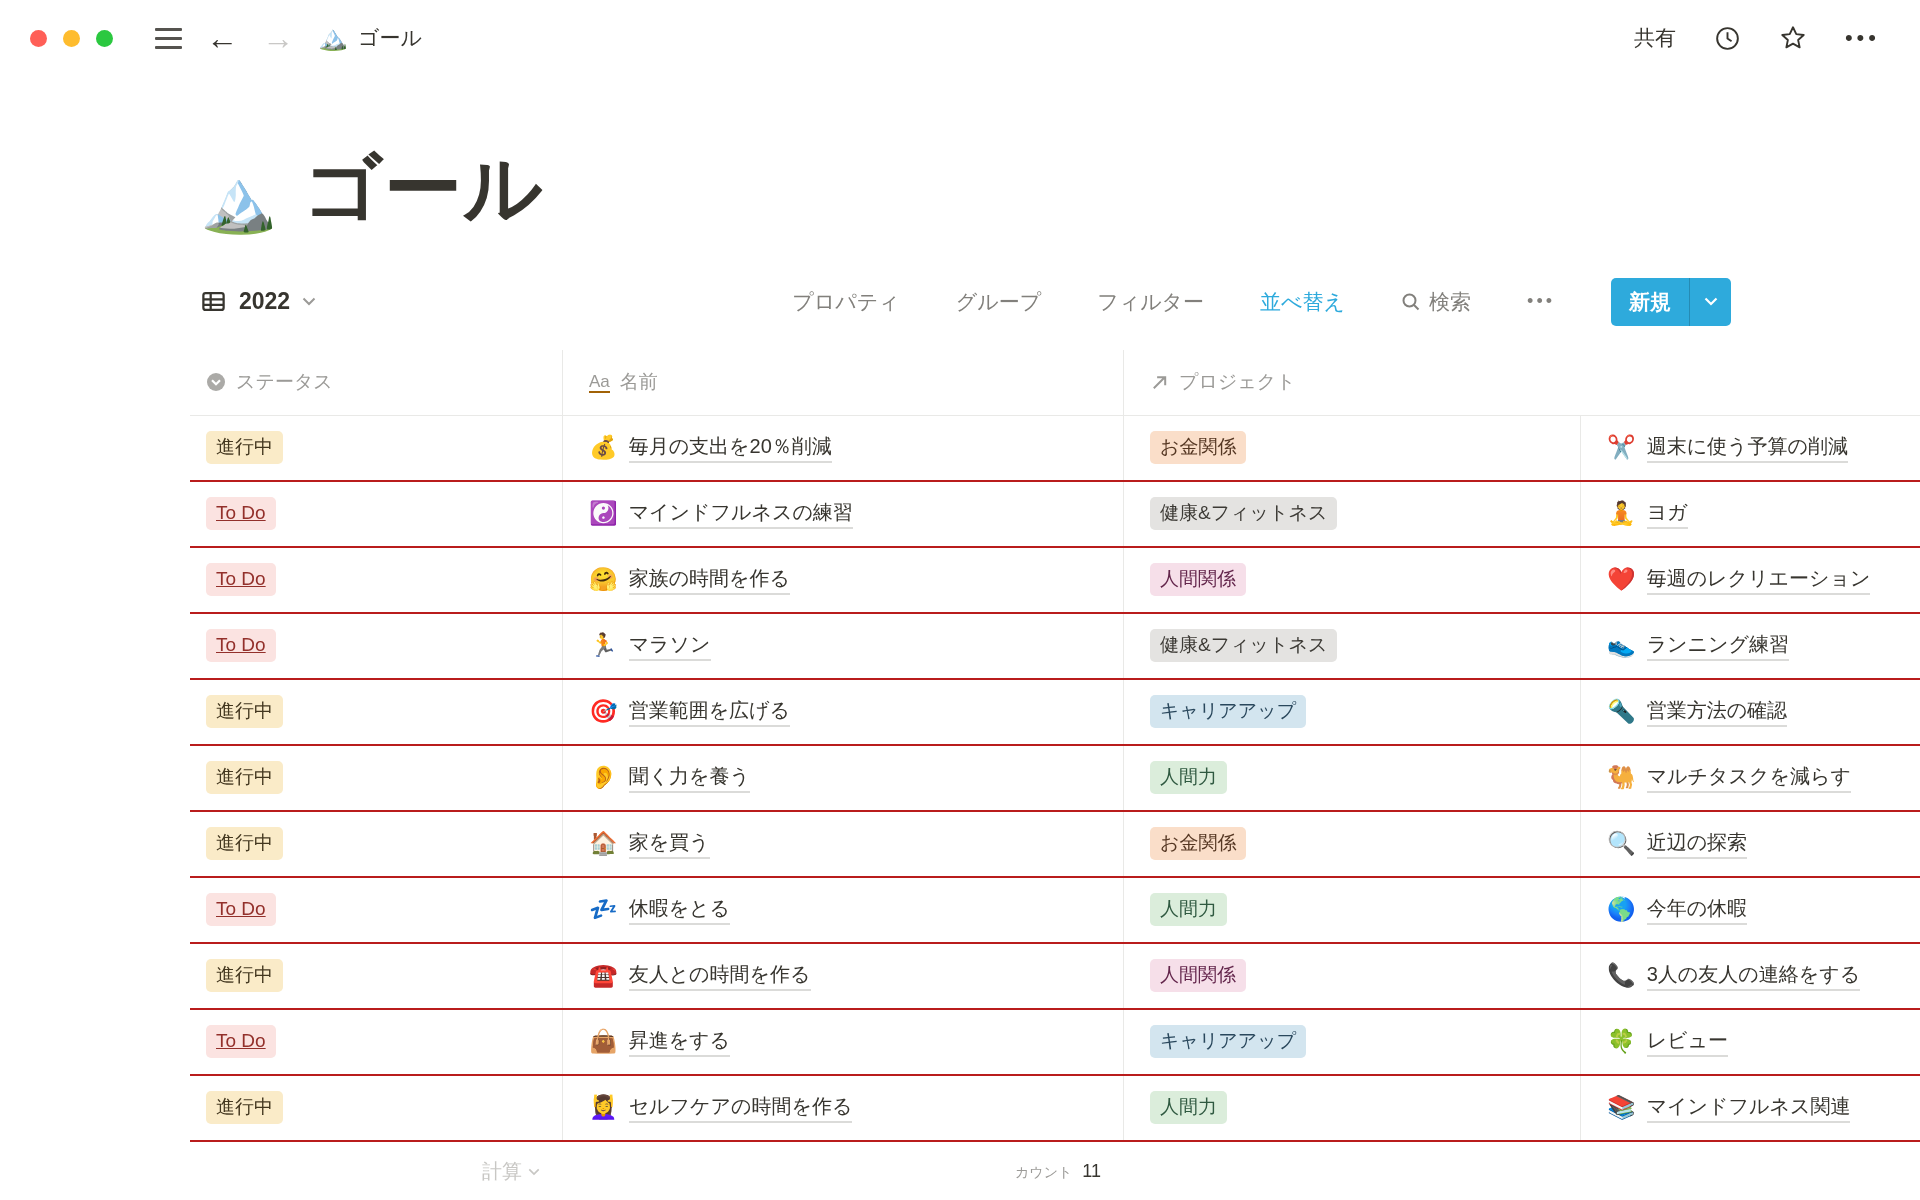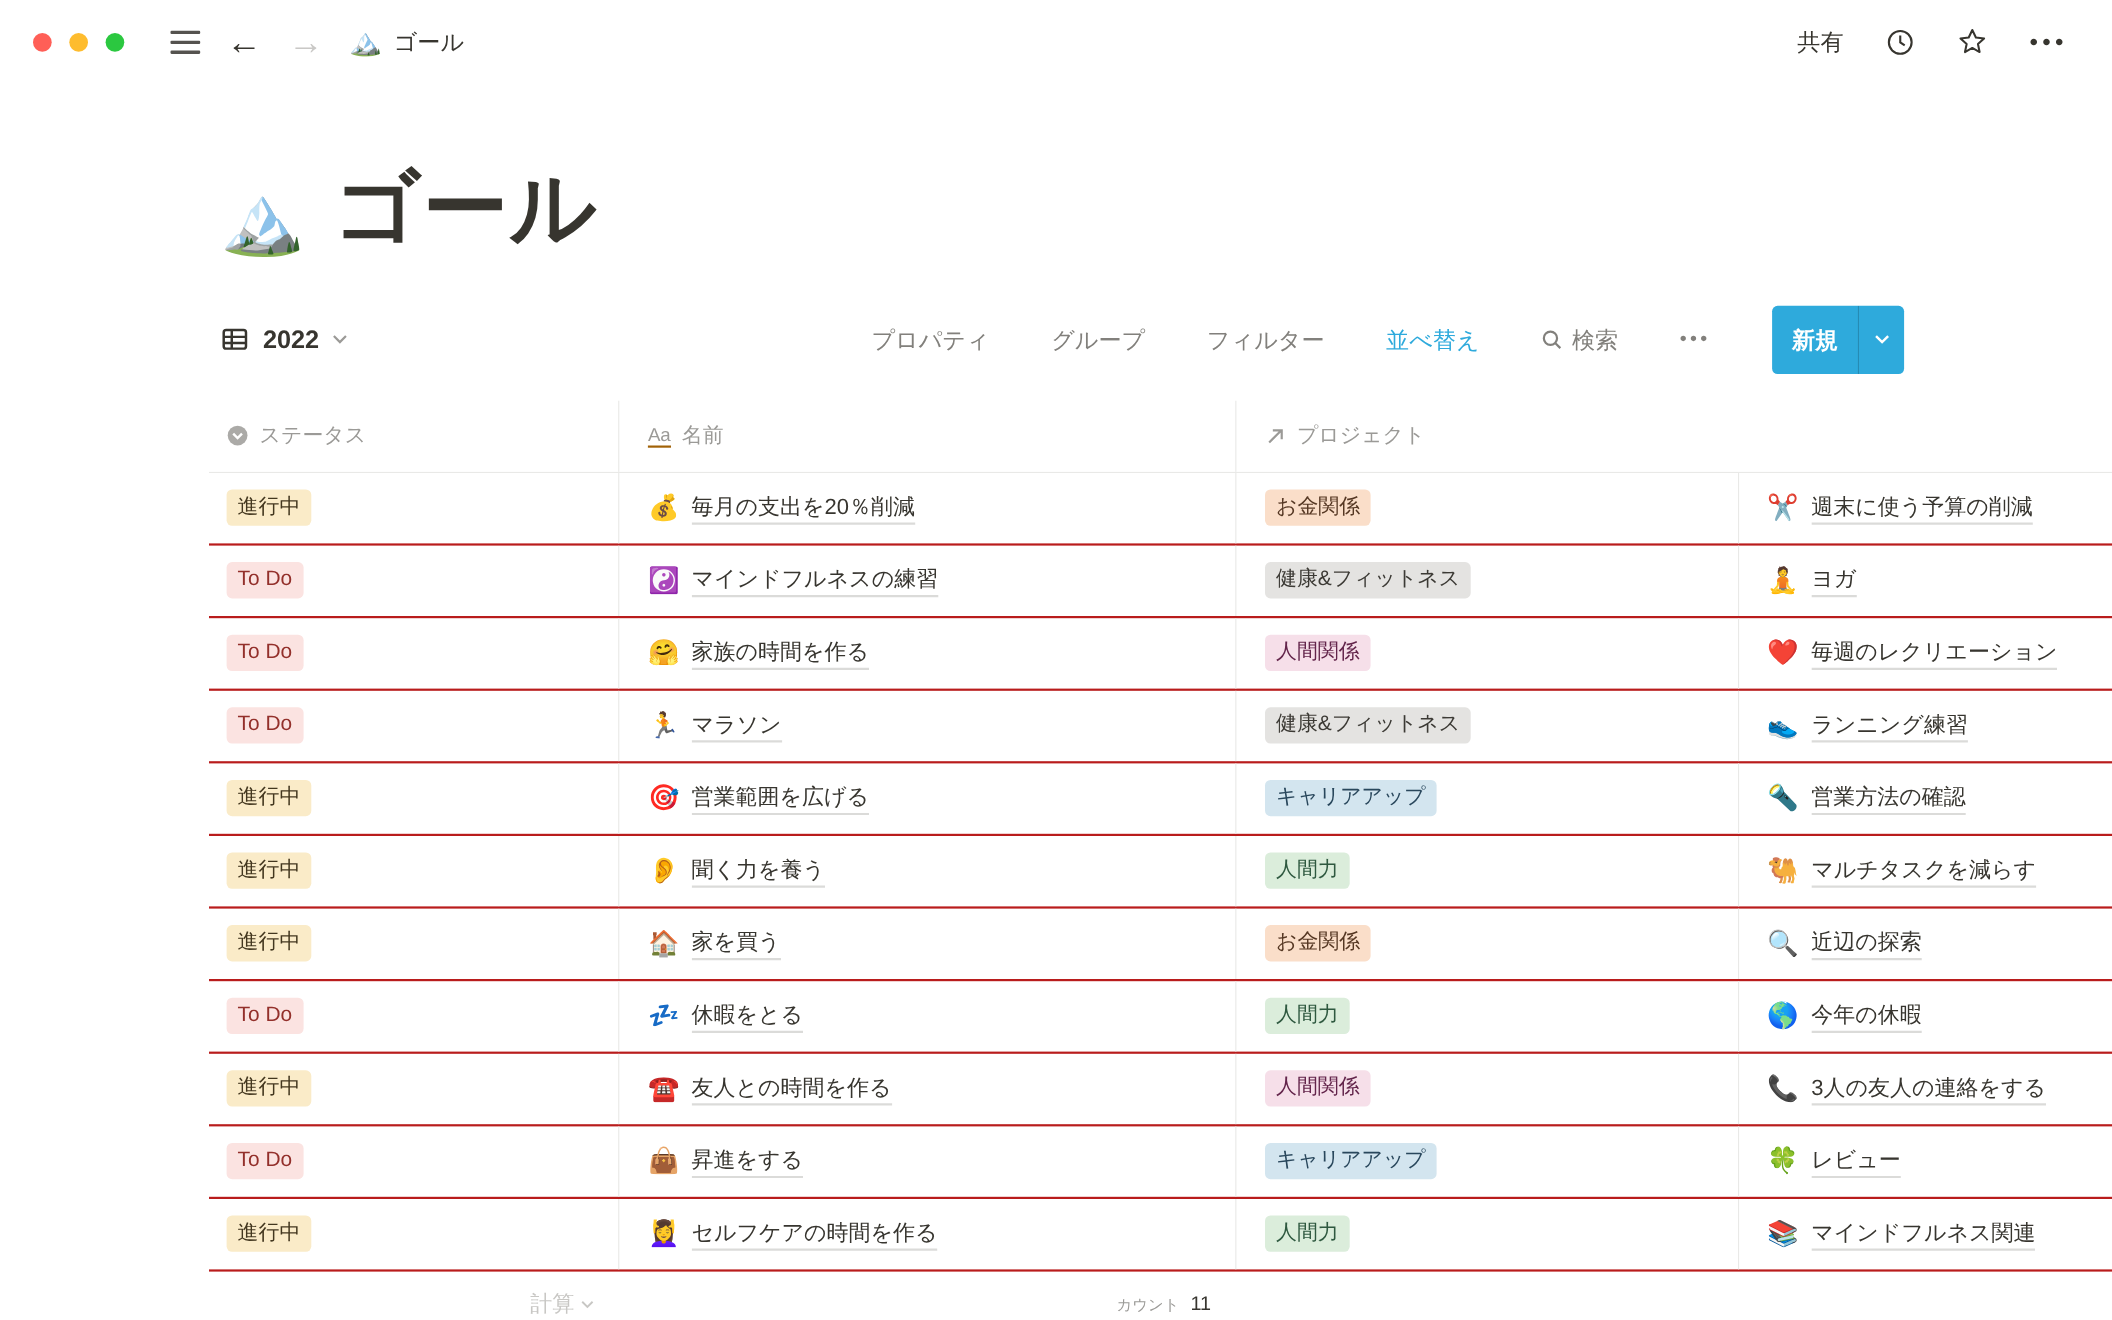--- a/index.html
+++ b/index.html
@@ -31,21 +31,21 @@
   
   .view-toolbar { margin:46px 189px 0 200px; display:flex; align-items:center; justify-content:space-between; }
   .view-tab { display:flex; align-items:center; gap:12px; font-size:23px; font-weight:700; }
   .view-tab svg { display:block; }
   .vt-chev { color:#9B9A97; }
   .vt-actions { display:flex; align-items:center; gap:56px; font-size:21px; color:#82807C; }
   .vt-item { cursor:pointer; white-space:nowrap; }
   .vt-item.active { color:#2EAADC; }
   .vt-search { display:flex; align-items:center; gap:8px; }
   .vt-more { letter-spacing:3px; font-size:18px; }
-  .new-btn { display:flex; align-items:center; height:62px; background:#2EAADC; border-radius:5px;
+  .new-btn { display:flex; align-items:center; height:48px; background:#2EAADC; border-radius:5px;
     color:#fff; overflow:hidden; cursor:pointer; }
   .new-btn .nb-label { padding:0 18px; font-size:21px; font-weight:700; }
   .new-btn .nb-caret { width:42px; align-self:stretch; display:flex; align-items:center; justify-content:center;
     border-left:1px solid rgba(0,0,0,0.18); }
 
   
   .table-wrap { margin:24px 0 0 190px; width:1730px; overflow:hidden; }
   .thead, .trow, .tfoot { display:flex; align-items:center; }
   .thead { height:66px; color:#9B9A97; font-size:19px; border-bottom:1px solid #E9E9E7; }
   .cell { flex-shrink:0; display:flex; align-items:center; height:100%; }
@@ -55,21 +55,21 @@
   .col-project { width:520px; padding-left:26px; }
   .col-name, .col-type, .col-project { border-left:1px solid #E9E9E7; }
   .hcell { gap:10px; }
   .prop-ico { flex-shrink:0; display:flex; align-items:center; }
   .aa-ico { font-size:17px; font-weight:400; border-bottom:2px solid #a16207; line-height:1.15; }
   .rel-ico { font-size:20px; }
 
   .trow { height:66px; border-bottom:2px solid #b91c1c; }
   .badge { display:inline-block; padding:3px 10px 4px; border-radius:5px; font-size:19px; line-height:1.35; white-space:nowrap; }
   .badge-yellow { background:#FAEBC8; color:#43371F; }
-  .badge-red    { background:#FBE3E1; color:#93302B; }
+  .badge-red    { background:#FBE3E1; color:#93302B;text-decoration:underline; }
   .badge-orange { background:#FADEC9; color:#553723; }
   .badge-gray   { background:#E4E3E1; color:#3C3A35; }
   .badge-pink   { background:#F6DFE9; color:#63254B; }
   .badge-blue   { background:#D3E5EF; color:#29475C; }
   .badge-green  { background:#DBEDDB; color:#2F5940; }
   .row-emoji { font-size:23px; margin-right:11px; line-height:1; flex-shrink:0; }
   .link-text { font-size:20px; font-weight:500; color:#37352F; white-space:nowrap;
     border-bottom:2px solid rgba(55,53,47,0.18); padding-bottom:1px; cursor:pointer; }
 
   .tfoot { height:60px; }

